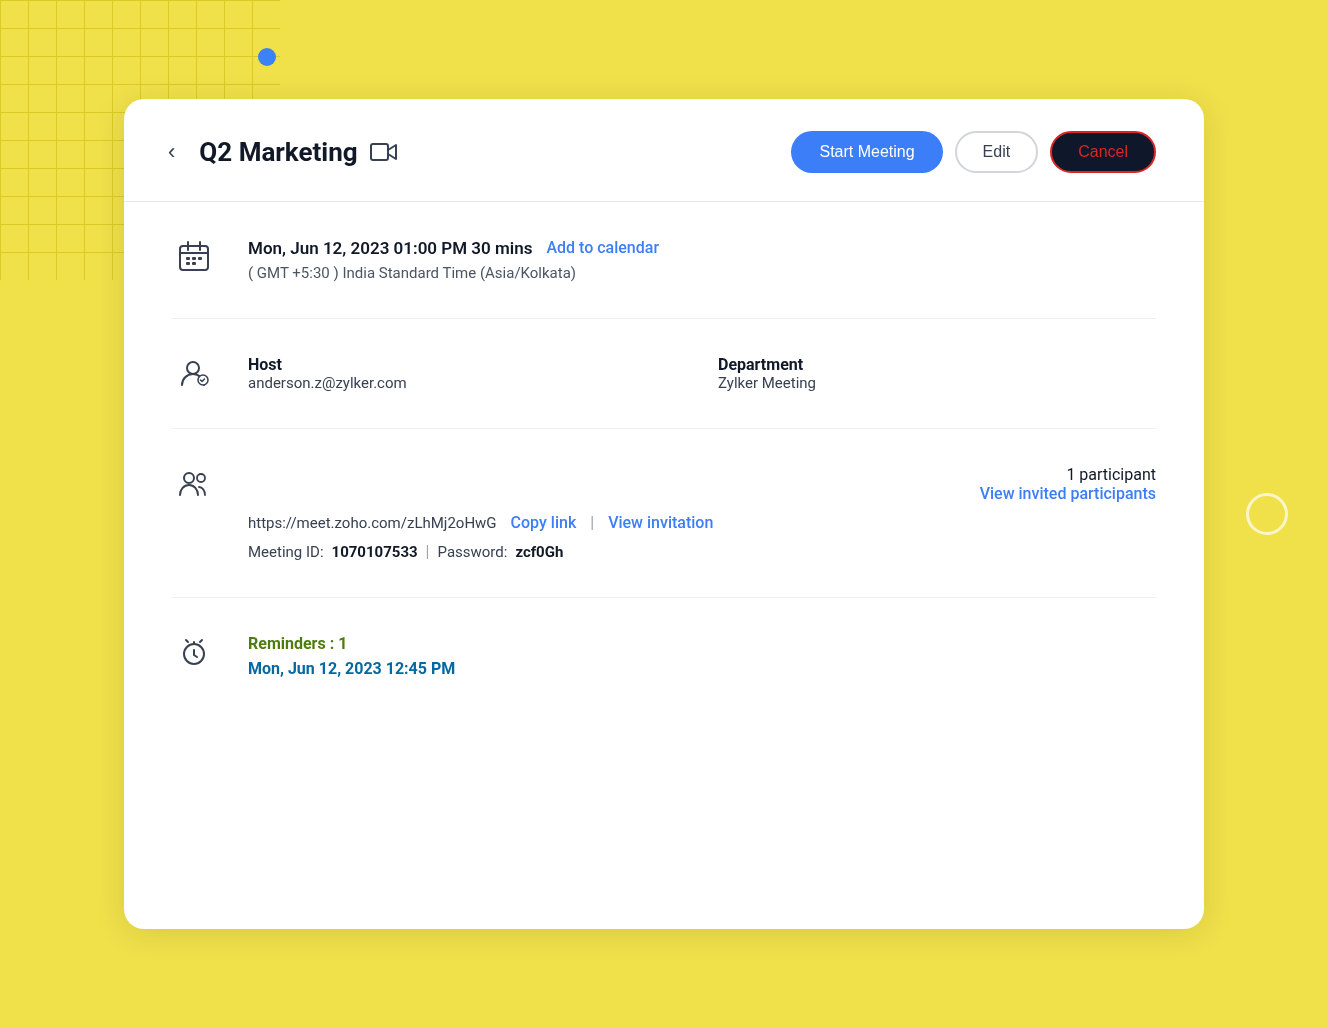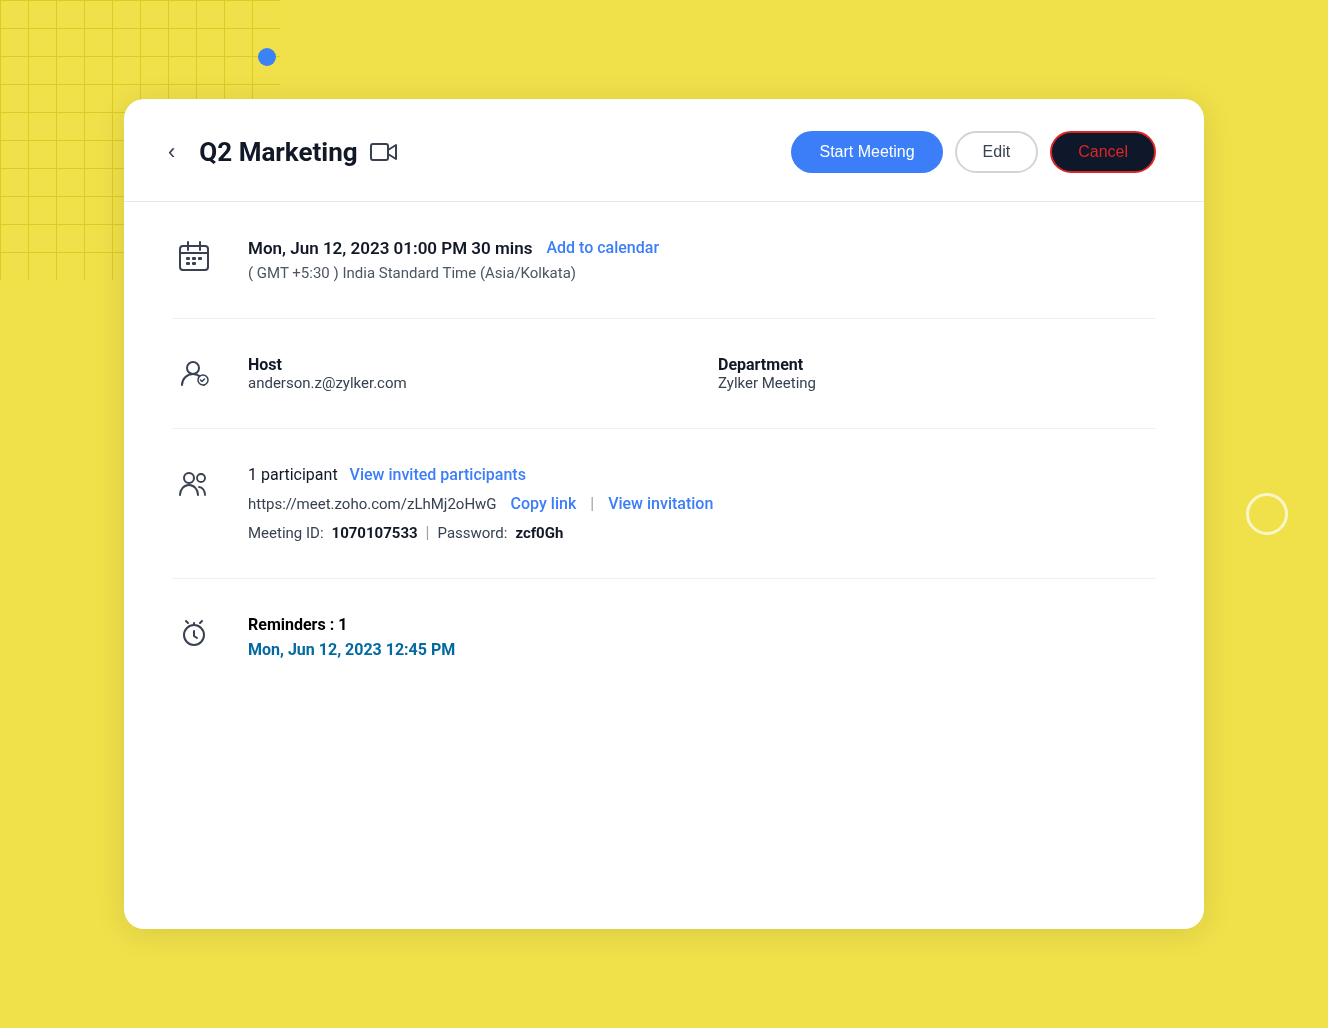--- a/index.html
+++ b/index.html
@@ -203,23 +203,23 @@
     }
     .info-value {
       font-size: 15px;
       color: #374151;
     }
 
     
     .participants-line {
       display: flex;
       align-items: flex-end;
-      gap: 12px;
       margin-bottom: 10px;
       flex-wrap: wrap;
+      flex-direction: column;
     }
     .participant-count {
       font-size: 16px;
       color: #111827;
     }
     .meeting-link-line {
       display: flex;
       align-items: center;
       gap: 14px;
       flex-wrap: wrap;
@@ -243,21 +243,21 @@
     }
     .meeting-id-line strong {
       font-weight: 700;
       color: #111827;
     }
 
     
     .reminder-label {
       font-size: 16px;
       font-weight: 700;
-      color: #000000;
+      color: #4d7c0f;
       margin-bottom: 6px;
     }
     .reminder-time {
       font-size: 16px;
       color: #0369a1;
       font-weight: bold;
     }
   </style>
 </head>
 <body>

